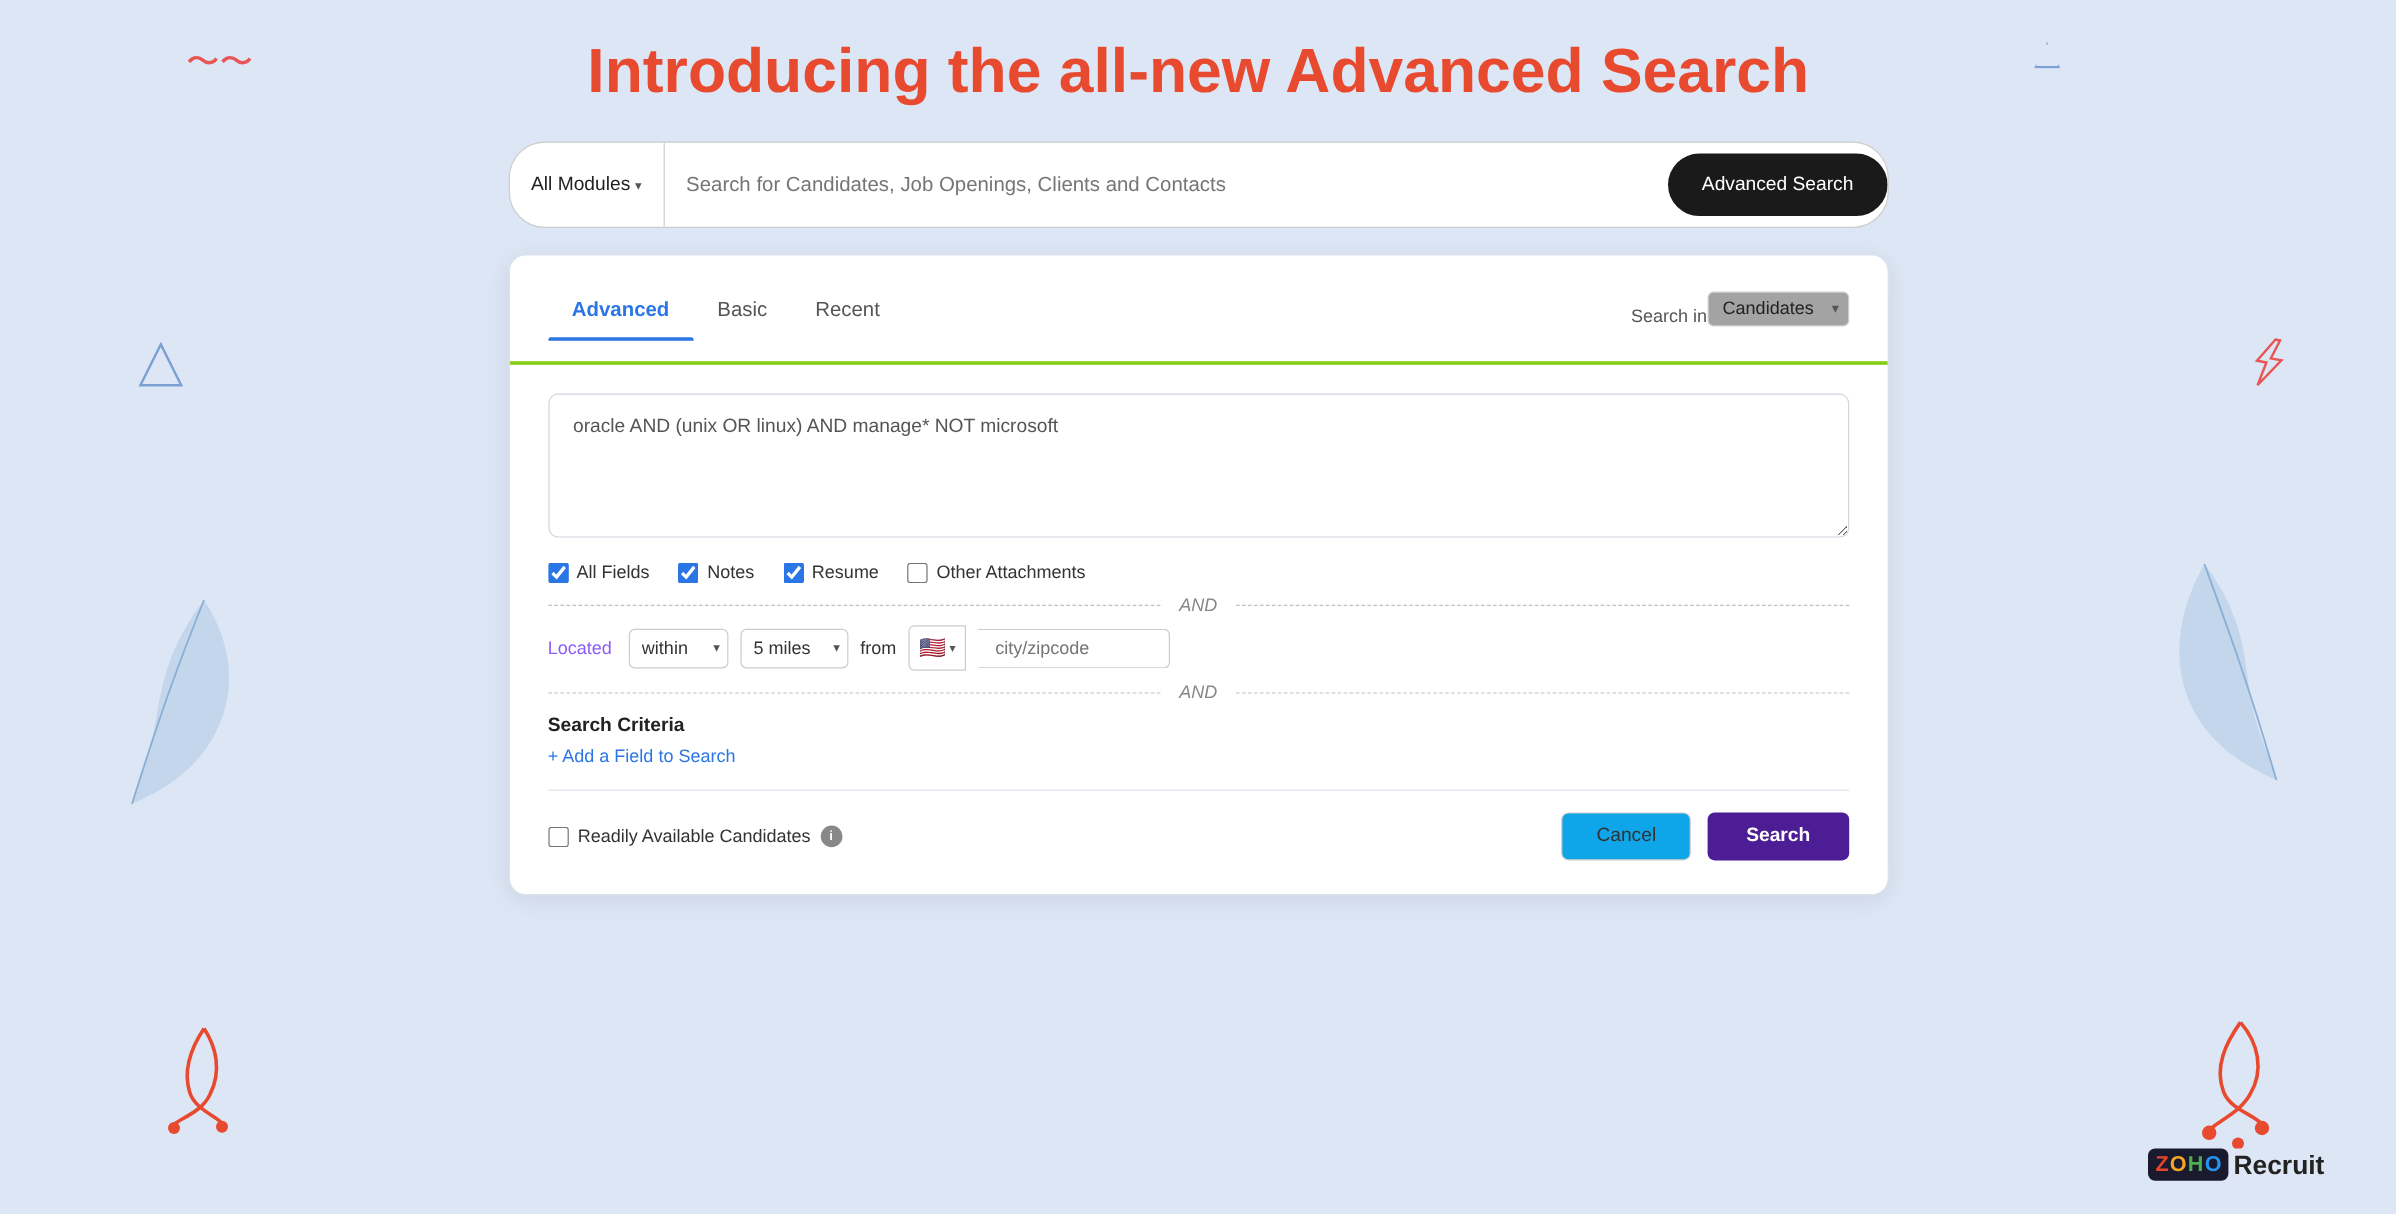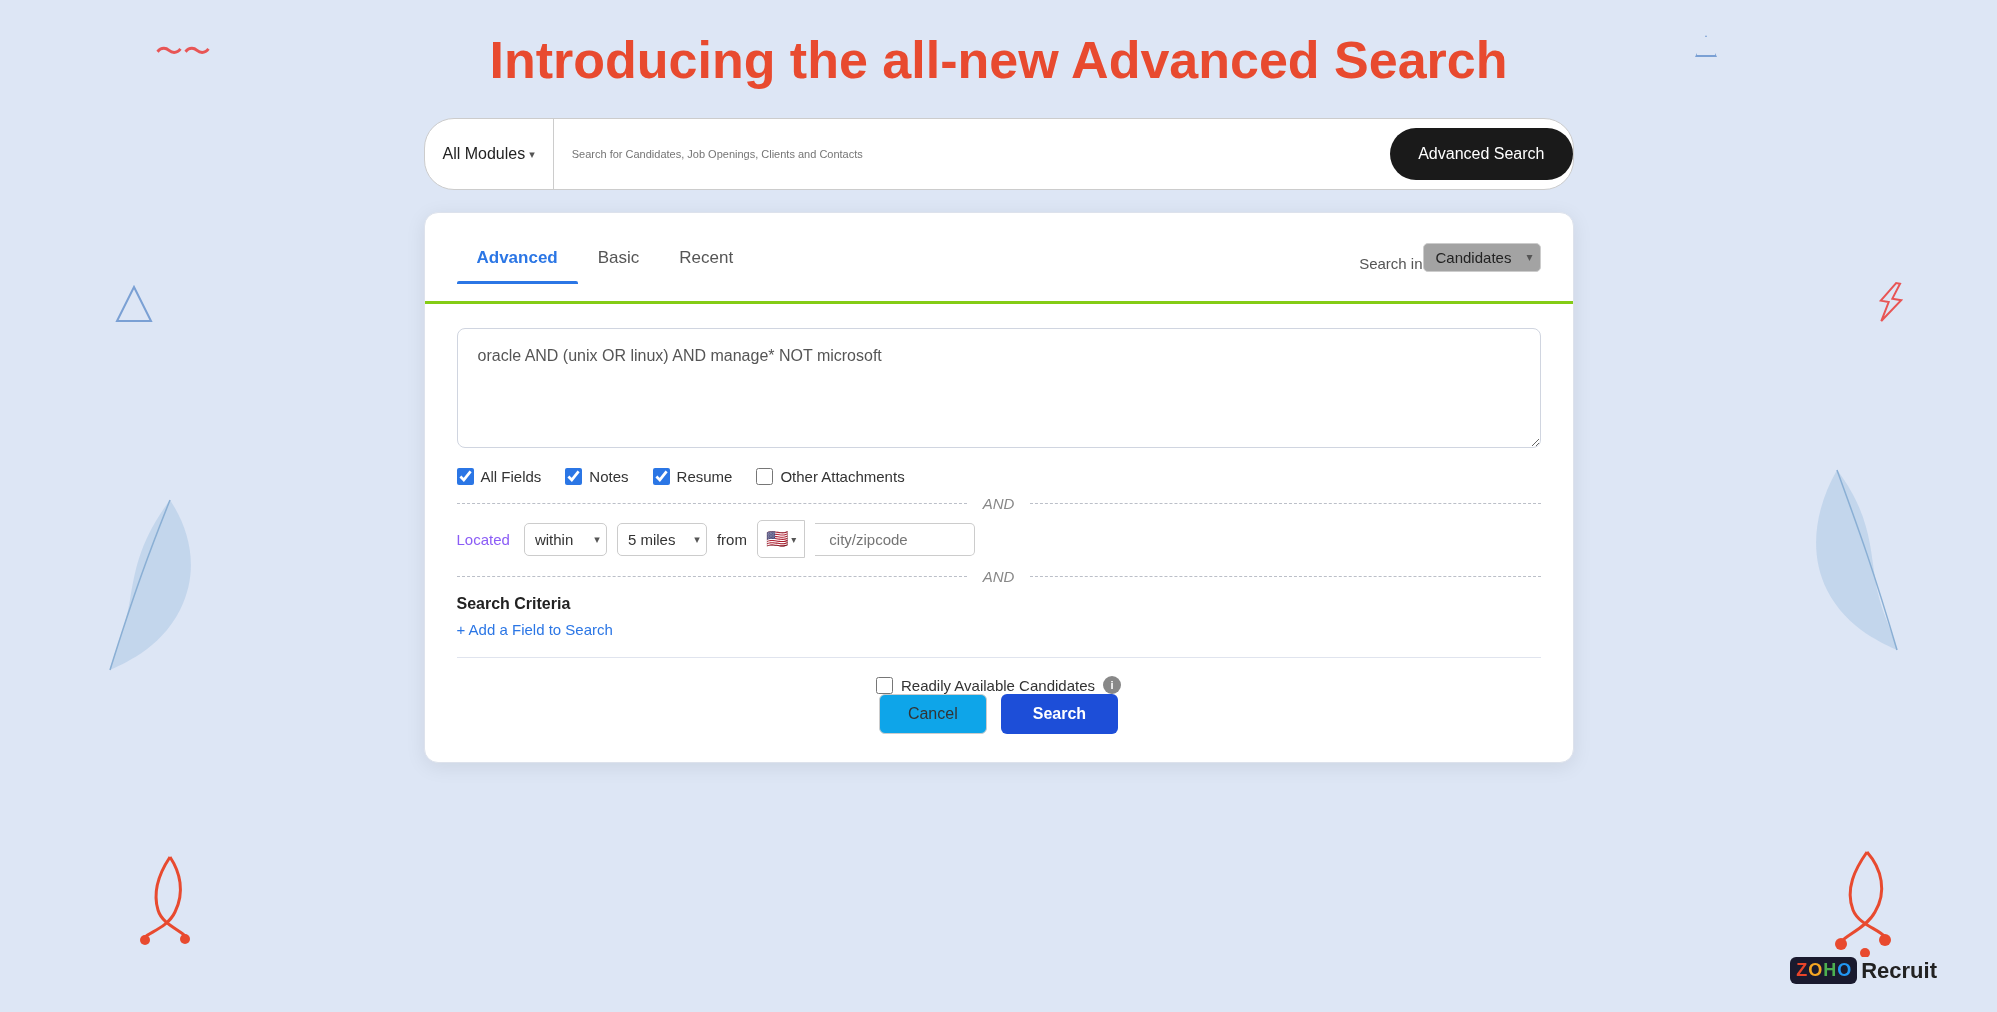--- a/index.html
+++ b/index.html
@@ -125,21 +125,21 @@
       flex-shrink: 0;
     }
     .all-modules-btn .chevron {
       font-size: 11px;
       color: #555;
     }
     .search-bar-input {
       flex: 1;
       border: none;
       outline: none;
-      font-size: 11px;
+      font-size: 17px;
       color: #aaa;
       padding: 0 18px;
       height: 39px;
       background: transparent;
     }
     .advanced-search-btn {
       background: #1a1a1a;
       color: white;
       border: none;
       border-radius: 28px;
@@ -401,21 +401,20 @@
       background: #e0e4ee;
       margin: 0 32px 18px;
     }
 
     
     .bottom-row {
       display: flex;
       align-items: center;
       justify-content: space-between;
       padding: 0 32px;
-      flex-direction: column;
     }
     .readily-available {
       display: flex;
       align-items: center;
       gap: 8px;
       font-size: 15px;
       color: #333;
     }
     .readily-available input[type="checkbox"] {
       width: 17px;
@@ -442,21 +441,21 @@
     .cancel-btn {
       background: #0ea5e9;
       border: 1.5px solid #ccc;
       border-radius: 6px;
       padding: 10px 28px;
       font-size: 16px;
       color: #333;
       cursor: pointer;
     }
     .search-btn {
-      background: #1d4ed8;
+      background: #4c1d95;
       border: none;
       border-radius: 6px;
       padding: 10px 32px;
       font-size: 16px;
       color: white;
       font-weight: 600;
       cursor: pointer;
     }
 
     

